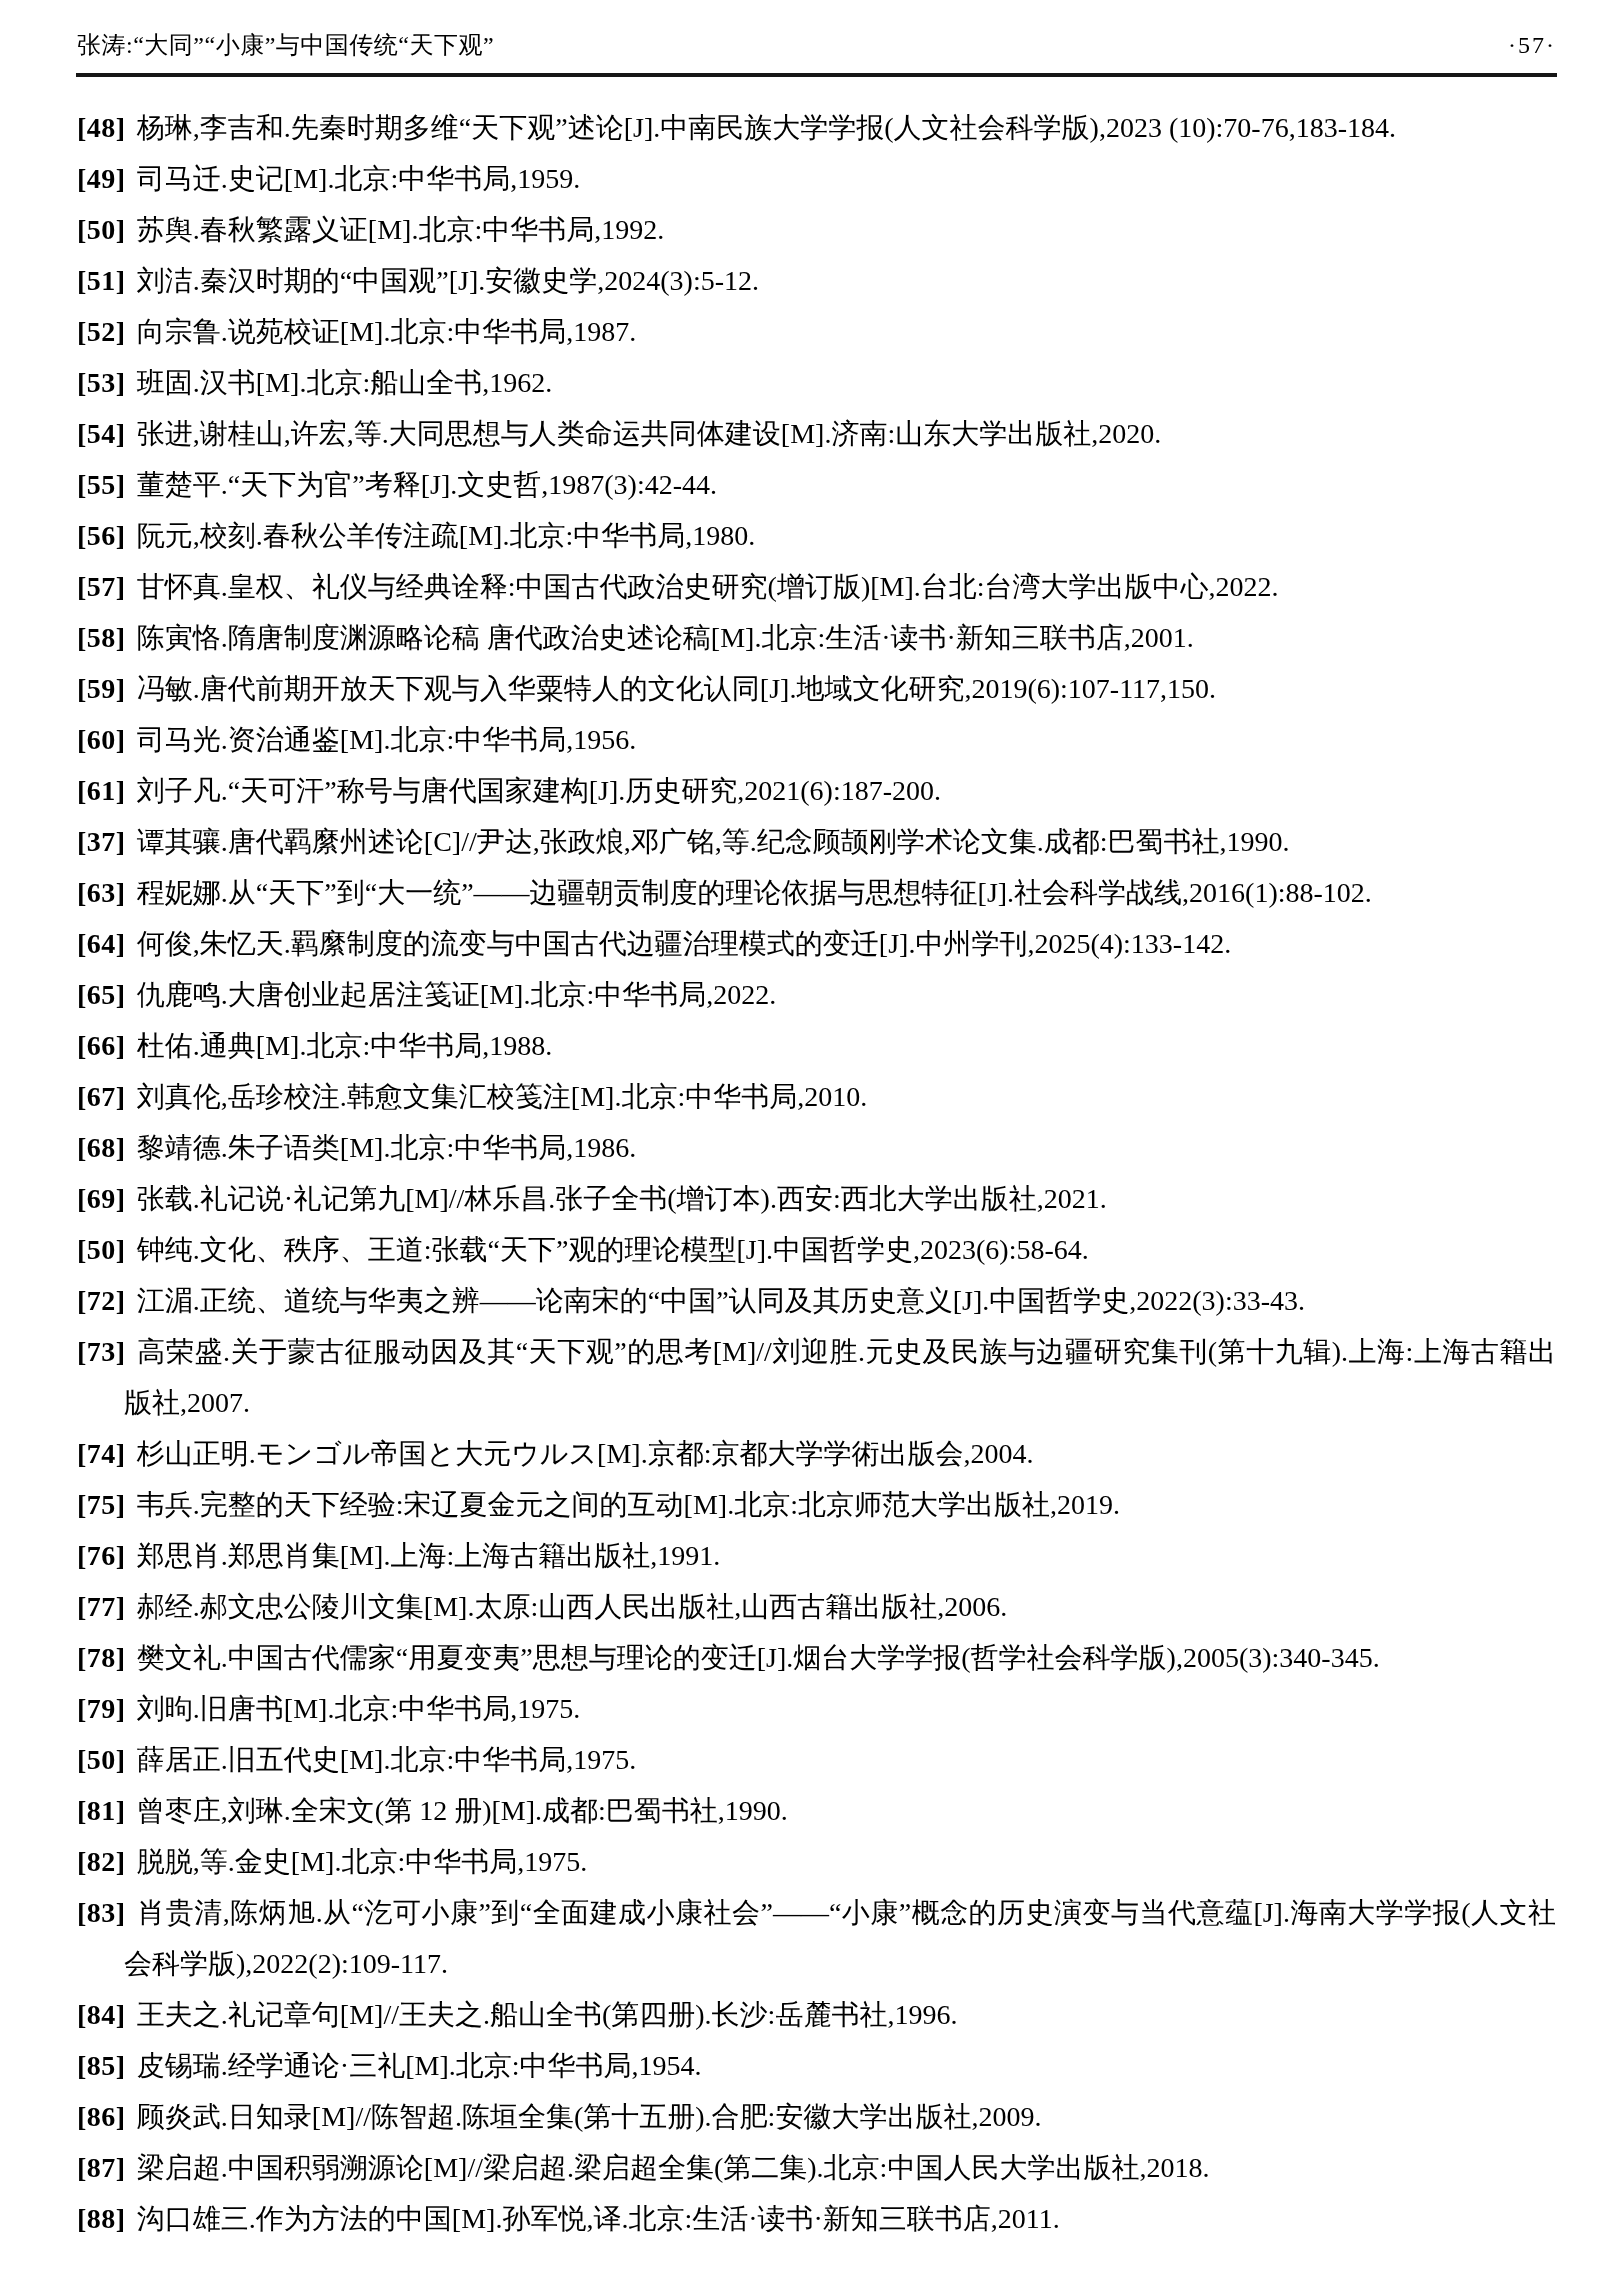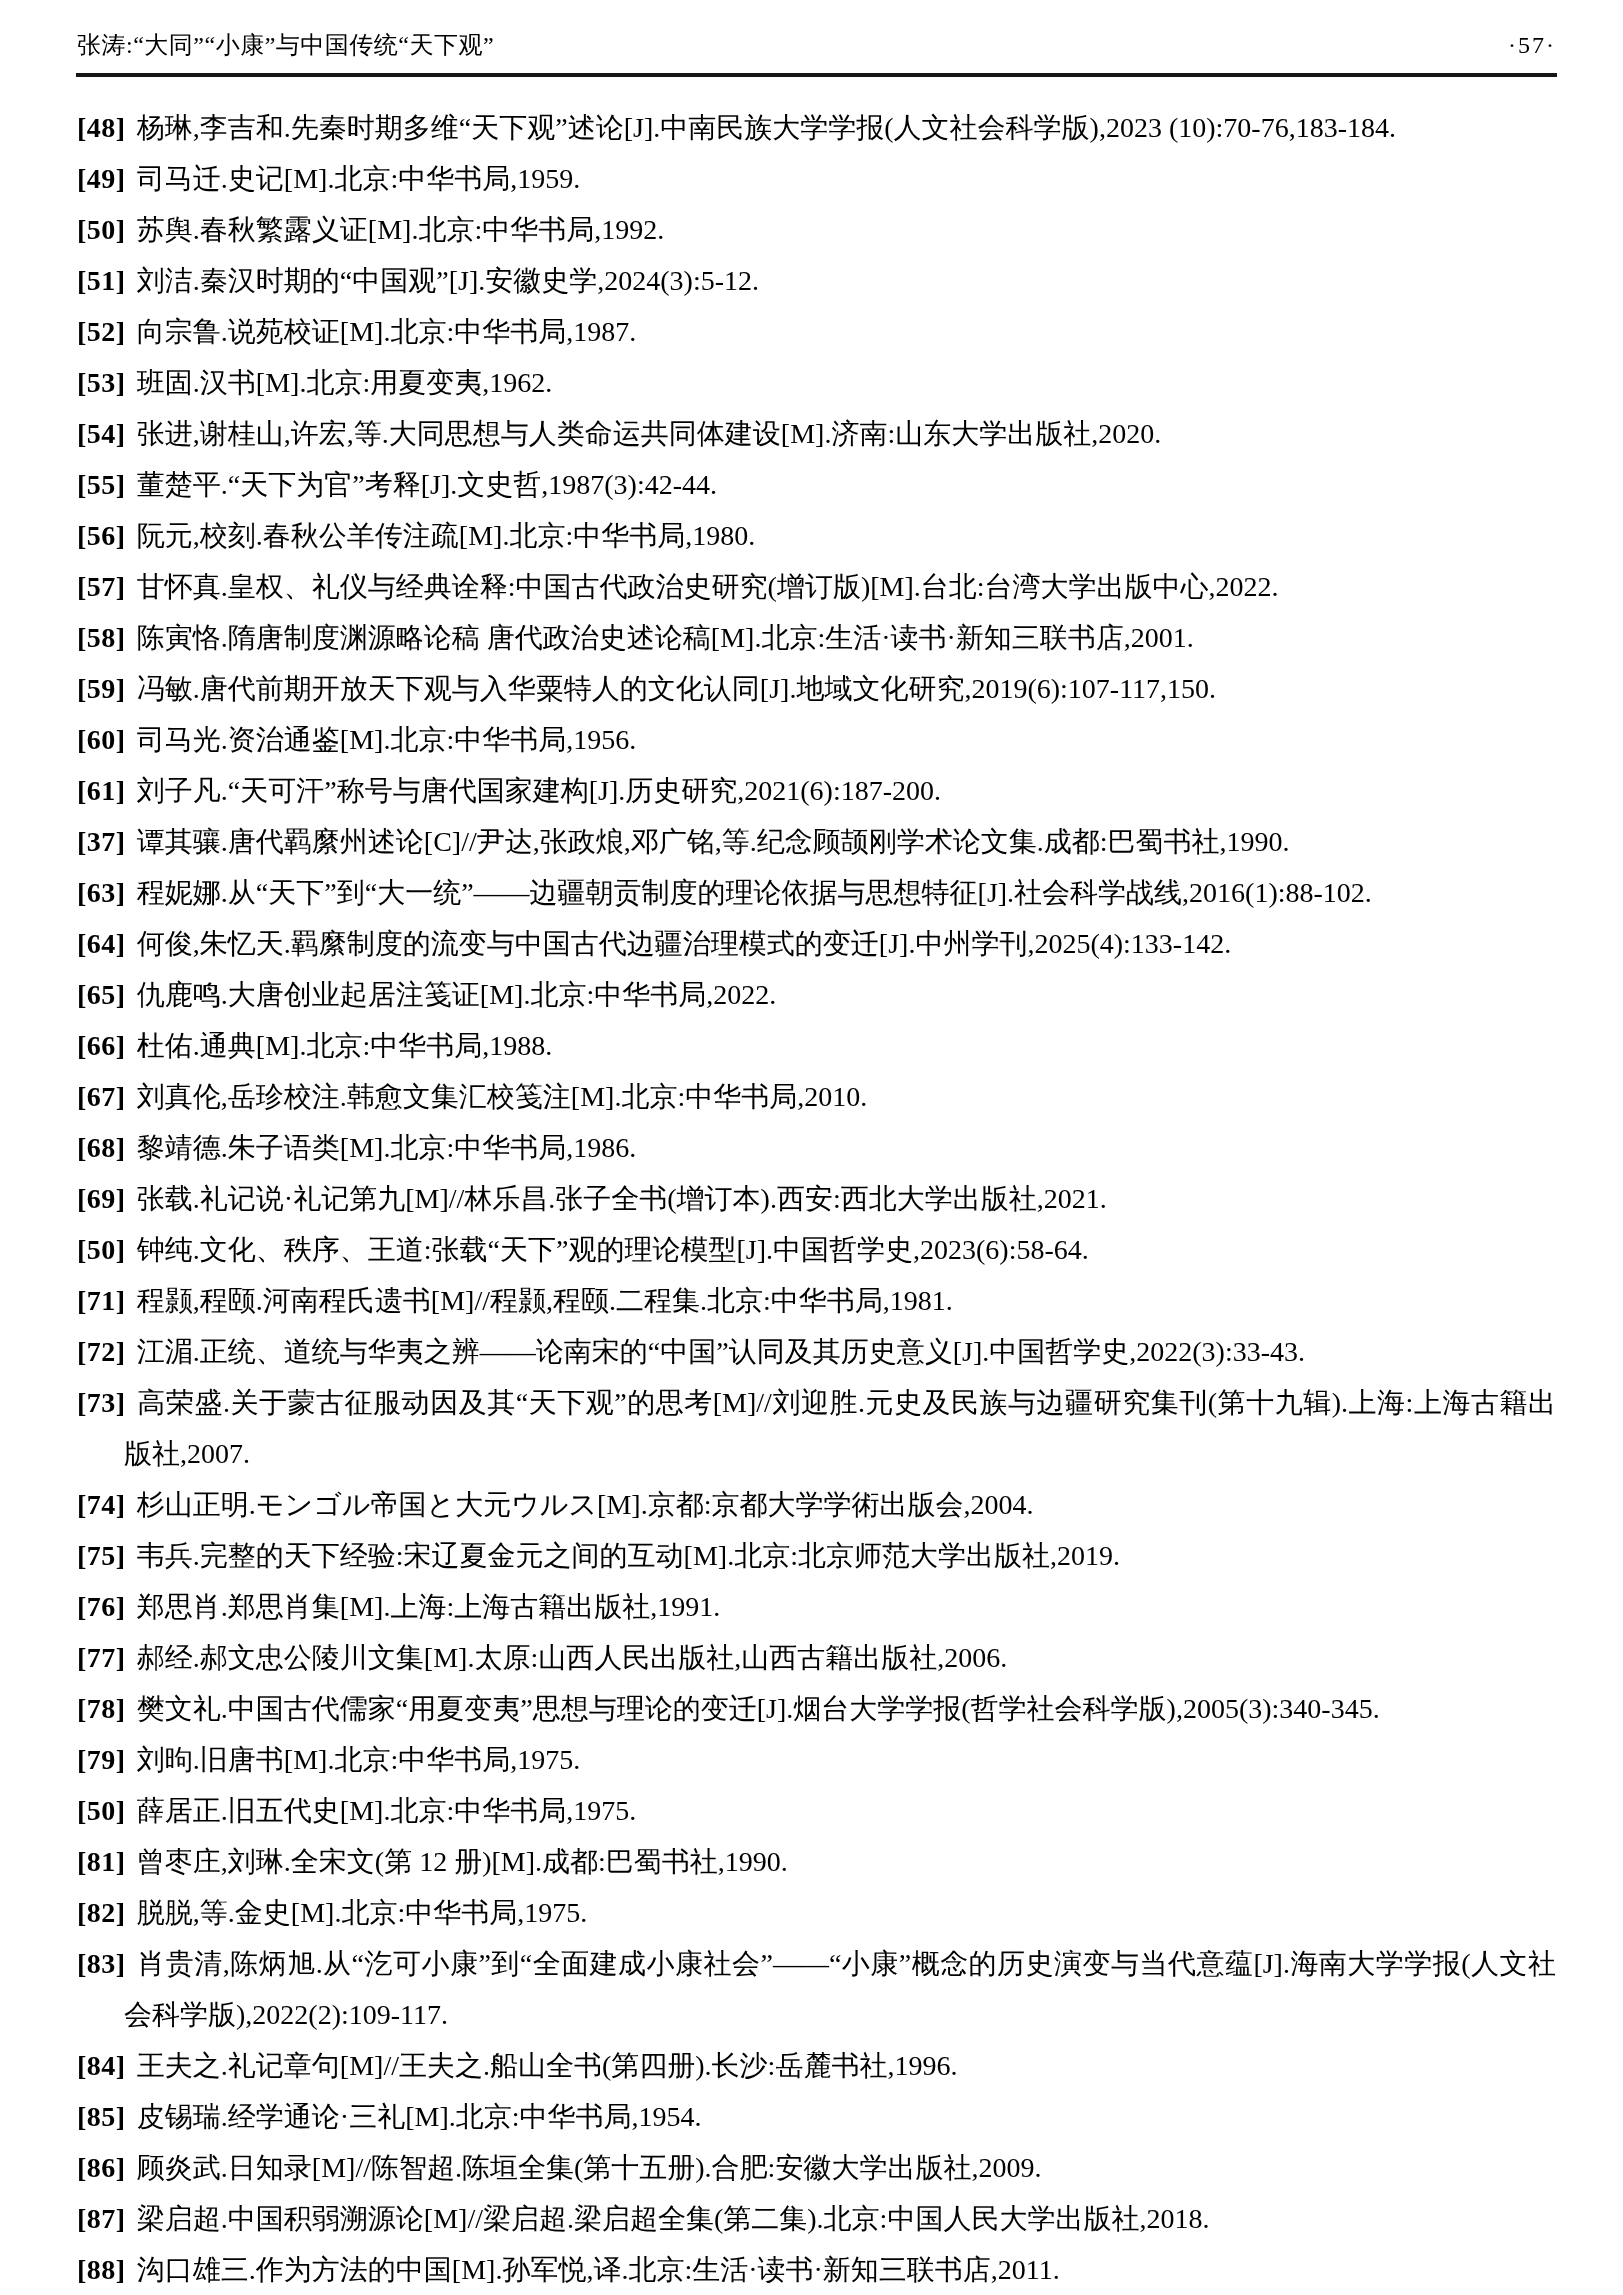--- a/index.html
+++ b/index.html
@@ -103,21 +103,21 @@
 
   <div class="ref">
     <span class="ref-num">[51]</span><span class="ref-text">刘洁.秦汉时期的“中国观”[J].安徽史学,2024(3):5-12.</span>
   </div>
 
   <div class="ref">
     <span class="ref-num">[52]</span><span class="ref-text">向宗鲁.说苑校证[M].北京:中华书局,1987.</span>
   </div>
 
   <div class="ref">
-    <span class="ref-num">[53]</span><span class="ref-text">班固.汉书[M].北京:用夏变夷,1962.</span>
+    <span class="ref-num">[53]</span><span class="ref-text">班固.汉书[M].北京:船山全书,1962.</span>
   </div>
 
   <div class="ref">
     <span class="ref-num">[54]</span><span class="ref-text">张进,谢桂山,许宏,等.大同思想与人类命运共同体建设[M].济南:山东大学出版社,2020.</span>
   </div>
 
   <div class="ref">
     <span class="ref-num">[55]</span><span class="ref-text">董楚平.“天下为官”考释[J].文史哲,1987(3):42-44.</span>
   </div>
 
@@ -174,23 +174,20 @@
   </div>
 
   <div class="ref">
     <span class="ref-num">[69]</span><span class="ref-text">张载.礼记说·礼记第九[M]//林乐昌.张子全书(增订本).西安:西北大学出版社,2021.</span>
   </div>
 
   <div class="ref">
     <span class="ref-num">[50]</span><span class="ref-text">钟纯.文化、秩序、王道:张载“天下”观的理论模型[J].中国哲学史,2023(6):58-64.</span>
   </div>
 
-  <div class="ref">
-    <span class="ref-num">[71]</span><span class="ref-text">程颢,程颐.河南程氏遗书[M]//程颢,程颐.二程集.北京:中华书局,1981.</span>
-  </div>
 
   <div class="ref">
     <span class="ref-num">[72]</span><span class="ref-text">江湄.正统、道统与华夷之辨——论南宋的“中国”认同及其历史意义[J].中国哲学史,2022(3):33-43.</span>
   </div>
 
   <div class="ref">
     <span class="ref-num">[73]</span><span class="ref-text">高荣盛.关于蒙古征服动因及其“天下观”的思考[M]//刘迎胜.元史及民族与边疆研究集刊(第十九辑).上海:上海古籍出版社,2007.</span>
   </div>
 
   <div class="ref">

